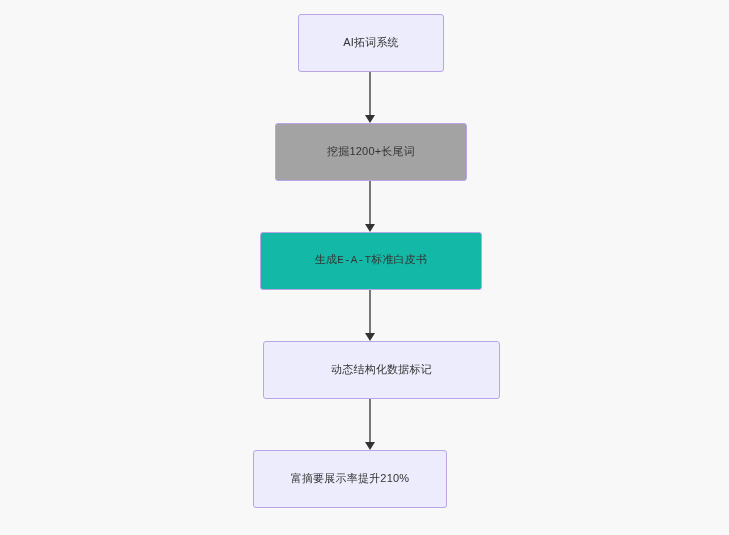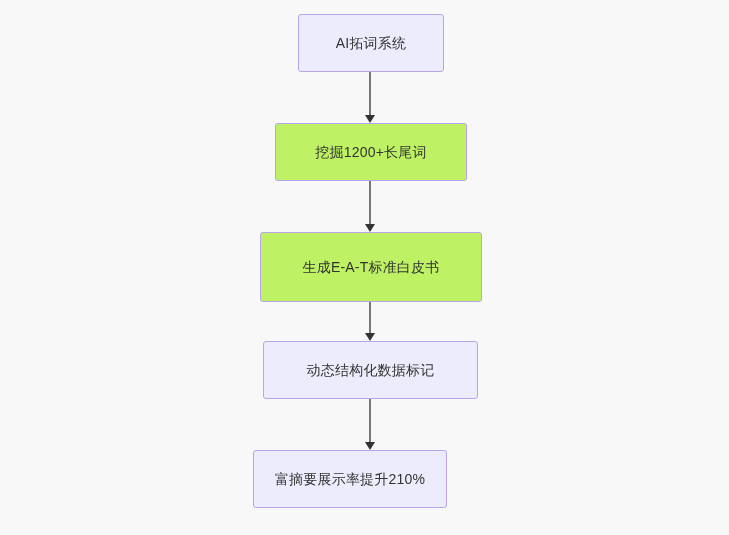--- a/index.html
+++ b/index.html
@@ -22,21 +22,21 @@
   .node {
     position: absolute;
     box-sizing: border-box;
     background: #ececfc;
     border: 1.4px solid #b9a4e8;
     border-radius: 3px;
     display: flex;
     align-items: center;
     justify-content: center;
     color: #333333;
-    font-size: 14px;
+    font-size: 11px;
     line-height: 1.2;
     letter-spacing: 0.2px;
     white-space: nowrap;
     user-select: none;
   }
   .node-label {
     display: block;
     text-align: center;
   }
   .edge {
@@ -78,26 +78,26 @@
     <div class="edge-arrow" style="top: 43px; border-top-color: rgb(51, 51, 51);"></div>
   </div>
   <div class="edge" style="left: 365px; top: 399px; height: 51px;">
     <div class="edge-line" style="height: 44px; background: rgb(119, 119, 119);"></div>
     <div class="edge-arrow" style="top: 43px; border-top-color: rgb(51, 51, 51);"></div>
   </div>
 
   <div class="node" style="left: 298px; top: 14px; width: 146px; height: 58px; background: rgb(236, 236, 252); border-color: rgb(185, 164, 232); color: rgb(51, 51, 51);">
     <span class="node-label">AI拓词系统</span>
   </div>
-  <div class="node" style="left: 275px; top: 123px; width: 192px; height: 58px; background: #bef264; border-color: rgb(185, 164, 232); color: rgb(51, 51, 51);">
+  <div class="node" style="left: 275px; top: 123px; width: 192px; height: 58px; background: #a3a3a3; border-color: rgb(185, 164, 232); color: rgb(51, 51, 51);">
     <span class="node-label">挖掘1200+长尾词</span>
   </div>
-  <div class="node" style="left: 260px; top: 232px; width: 222px; height: 70px; background: #bef264; border-color: rgb(185, 164, 232); color: rgb(51, 51, 51);">
+  <div class="node" style="left: 260px; top: 232px; width: 222px; height: 58px; background: #14b8a6; border-color: rgb(185, 164, 232); color: rgb(51, 51, 51); font-family: Liberation Mono, monospace;">
     <span class="node-label">生成E-A-T标准白皮书</span>
   </div>
-  <div class="node" style="left: 263px; top: 341px; width: 215px; height: 58px; background: rgb(236, 236, 252); border-color: rgb(185, 164, 232); color: rgb(51, 51, 51);">
+  <div class="node" style="left: 263px; top: 341px; width: 237px; height: 58px; background: rgb(236, 236, 252); border-color: rgb(185, 164, 232); color: rgb(51, 51, 51);">
     <span class="node-label">动态结构化数据标记</span>
   </div>
   <div class="node" style="left: 253px; top: 450px; width: 194px; height: 58px; background: rgb(236, 236, 252); border-color: rgb(185, 164, 232); color: rgb(51, 51, 51);">
     <span class="node-label">富摘要展示率提升210%</span>
   </div>
 
 </div>
 
 </body></html>

